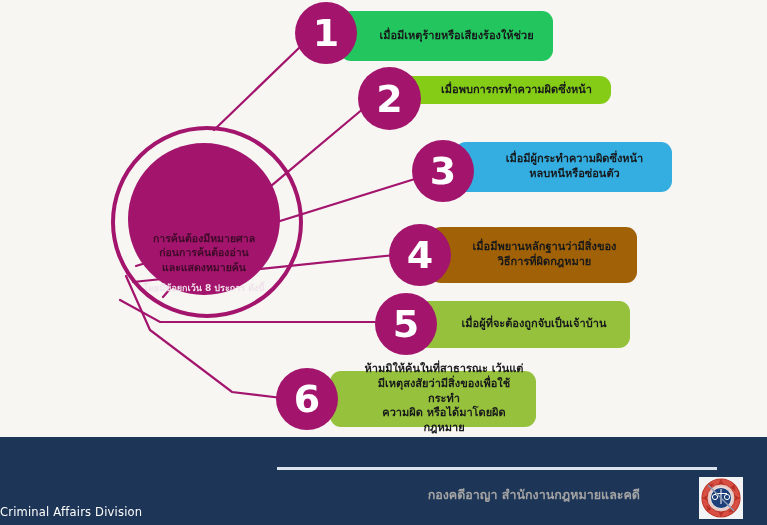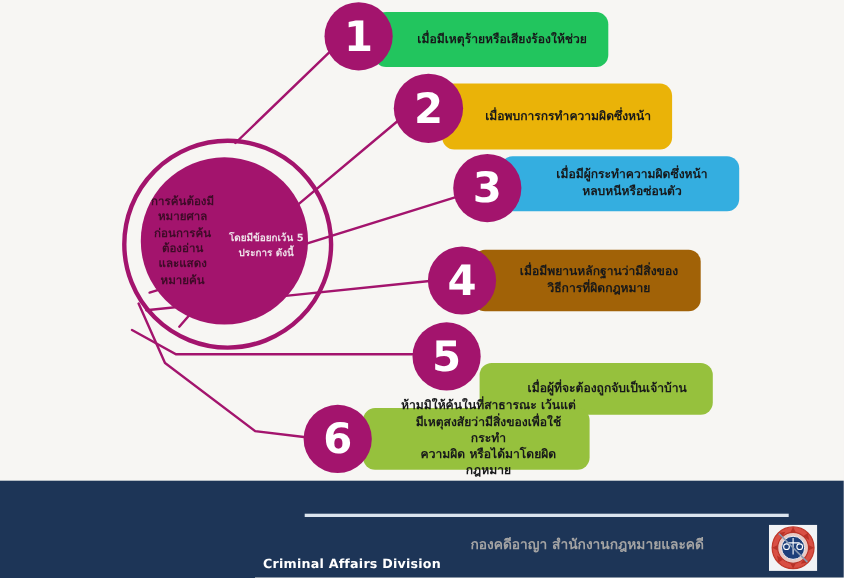--- a/index.html
+++ b/index.html
@@ -23,21 +23,21 @@
   .title .l2{display:block;}
 
   
   .hub-ring{
     position:absolute;left:111px;top:126px;width:184px;height:184px;
     border-radius:50%;border:4px solid #a3146d;background:transparent;
   }
   .hub{
     position:absolute;left:128px;top:143px;width:152px;height:152px;
     border-radius:50%;background:#a3146d;
-    display:flex;flex-direction:row;align-items:center;justify-content:flex-end;
+    display:flex;flex-direction:column;align-items:center;justify-content:flex-end;
     text-align:center;
   }
   .hub-main{
     color:#3d0b27;font-weight:bold;font-size:10.5px;line-height:1.38;
     padding:0 6px;
   }
   .hub-sub{
     color:#efe2ea;font-weight:bold;font-size:9px;margin-top:7px;
   }
 
@@ -64,22 +64,22 @@
     position:absolute;left:0;top:437px;width:767px;height:88px;background:#1d3557;
   }
   .footer-rule{
     position:absolute;left:277px;top:30px;width:440px;height:3px;background:#dbe4ee;
   }
   .footer-th{
     position:absolute;left:0;top:48px;width:710px;text-align:right;
     color:#a3a3a3;font-size:12.5px;font-weight:bold;padding-right:70px;box-sizing:border-box;
   }
   .footer-en{
-    position:absolute;left:0;top:68px;width:710px;text-align:center;
-    color:#ffffff;font-size:11.5px;font-weight:bold;padding-right:70px;box-sizing:border-box;
+    position:absolute;left:0;top:68px;width:710px;text-align:left;
+    color:#ffffff;font-size:11.5px;font-weight:normal;padding-right:70px;box-sizing:border-box;
     letter-spacing:0.2px;
   }
   .seal{
     position:absolute;left:699px;top:477px;width:44px;height:42px;
   }
 </style>
 </head>
 <body>
 
 <div id="stage">
@@ -96,36 +96,36 @@
   </svg>
 
 
   <div class="hub-ring"></div>
   <div class="hub">
     <div class="hub-main">
       <div>การค้นต้องมีหมายศาล</div>
       <div>ก่อนการค้นต้องอ่าน</div>
       <div>และแสดงหมายค้น</div>
     </div>
-    <div class="hub-sub">โดยมีข้อยกเว้น 5 ประการ ดังนี้</div>
+    <div class="hub-sub">โดยมีข้อยกเว้น 8 ประการ ดังนี้</div>
   </div>
 
   <div class="row">
     <div class="bubble" style="left:340px;top:11px;width:213px;height:50px;background:#22c55e;padding-left:20px;">
       <div class="bubble-text">
         <div>เมื่อมีเหตุร้ายหรือเสียงร้องให้ช่วย</div>
       </div>
     </div>
     <div class="num" style="left:295px;top:2px;width:62px;height:62px;font-size:38px;">
       <span>1</span>
     </div>
   </div>
 
   <div class="row">
-    <div class="bubble" style="left:402px;top:76px;width:209px;height:60px;background:#eab308;padding-left:20px;">
+    <div class="bubble" style="left:402px;top:76px;width:209px;height:28px;background:#84cc16;padding-left:20px;">
       <div class="bubble-text">
         <div>เมื่อพบการกรทำความผิดซึ่งหน้า</div>
       </div>
     </div>
     <div class="num" style="left:358px;top:67px;width:63px;height:63px;font-size:38px;">
       <span>2</span>
     </div>
   </div>
 
   <div class="row">
@@ -146,21 +146,21 @@
         <div>เมื่อมีพยานหลักฐานว่ามีสิ่งของ</div>
         <div>วิธีการที่ผิดกฎหมาย</div>
       </div>
     </div>
     <div class="num" style="left:389px;top:224px;width:62px;height:62px;font-size:38px;">
       <span>4</span>
     </div>
   </div>
 
   <div class="row">
-    <div class="bubble" style="left:436px;top:301px;width:212px;height:47px;background:#96c13d;padding-left:20px;margin-top:29px;">
+    <div class="bubble" style="left:418px;top:301px;width:212px;height:47px;background:#96c13d;padding-left:20px;">
       <div class="bubble-text">
         <div>เมื่อผู้ที่จะต้องถูกจับเป็นเจ้าบ้าน</div>
       </div>
     </div>
     <div class="num" style="left:375px;top:293px;width:62px;height:62px;font-size:38px;">
       <span>5</span>
     </div>
   </div>
 
   <div class="row">

